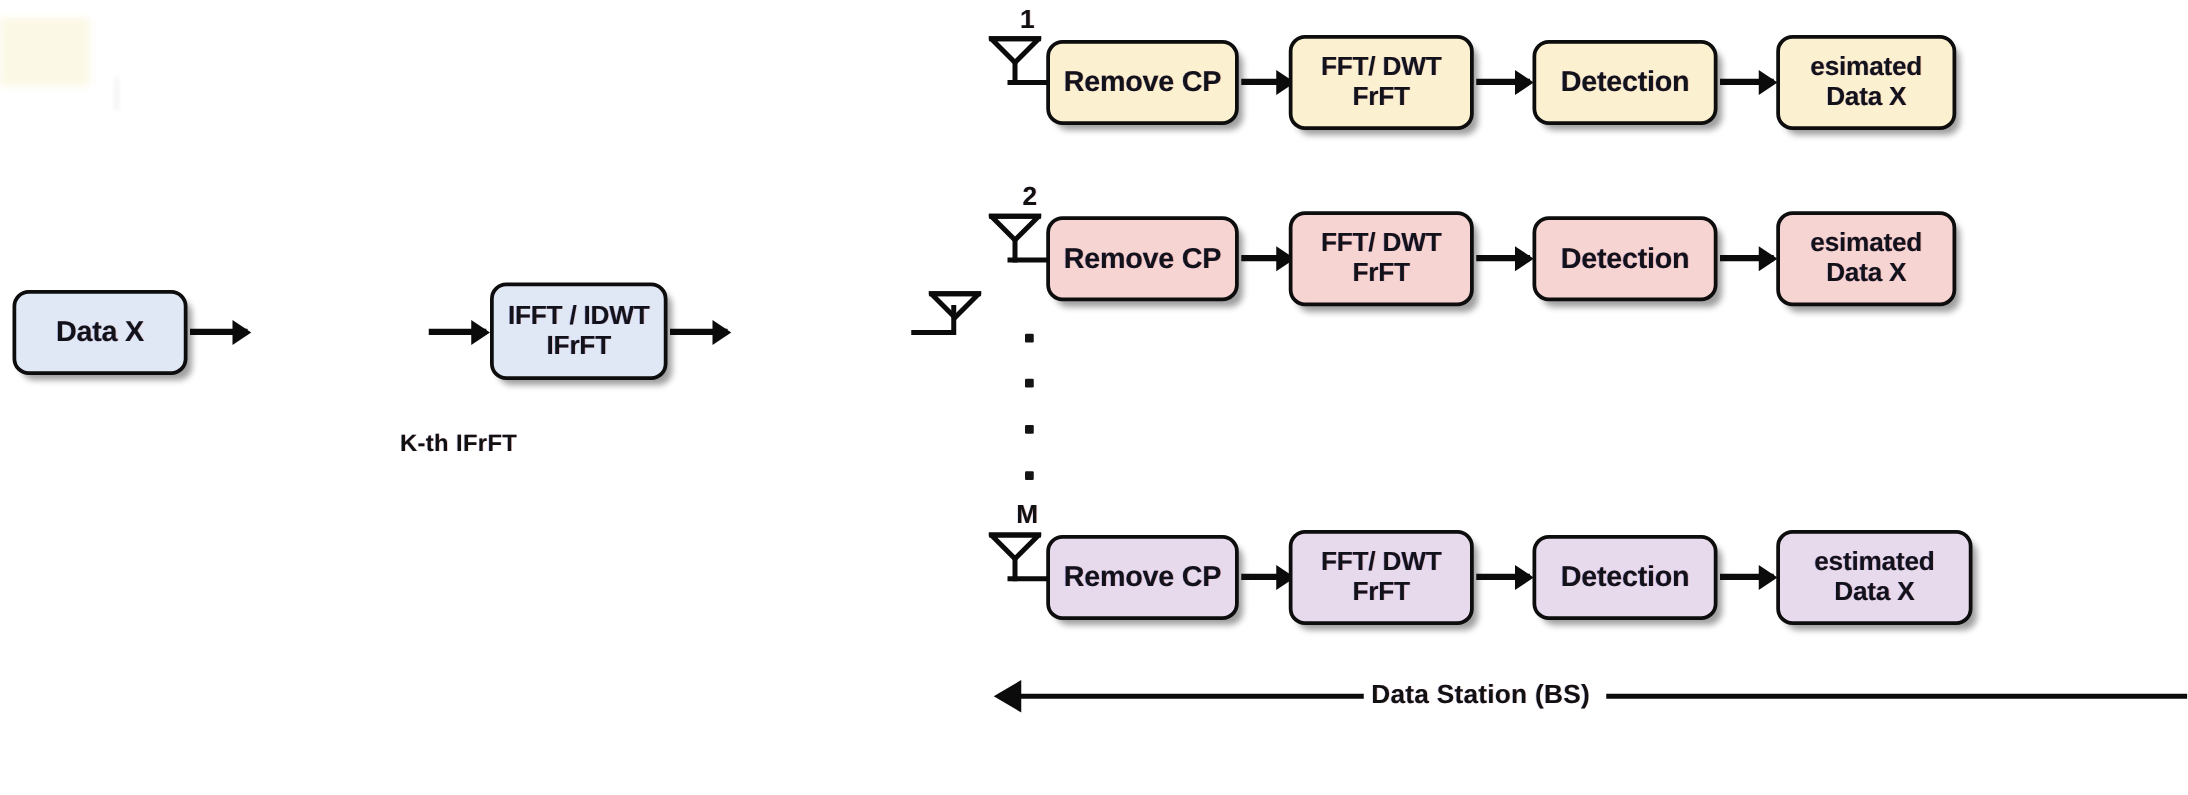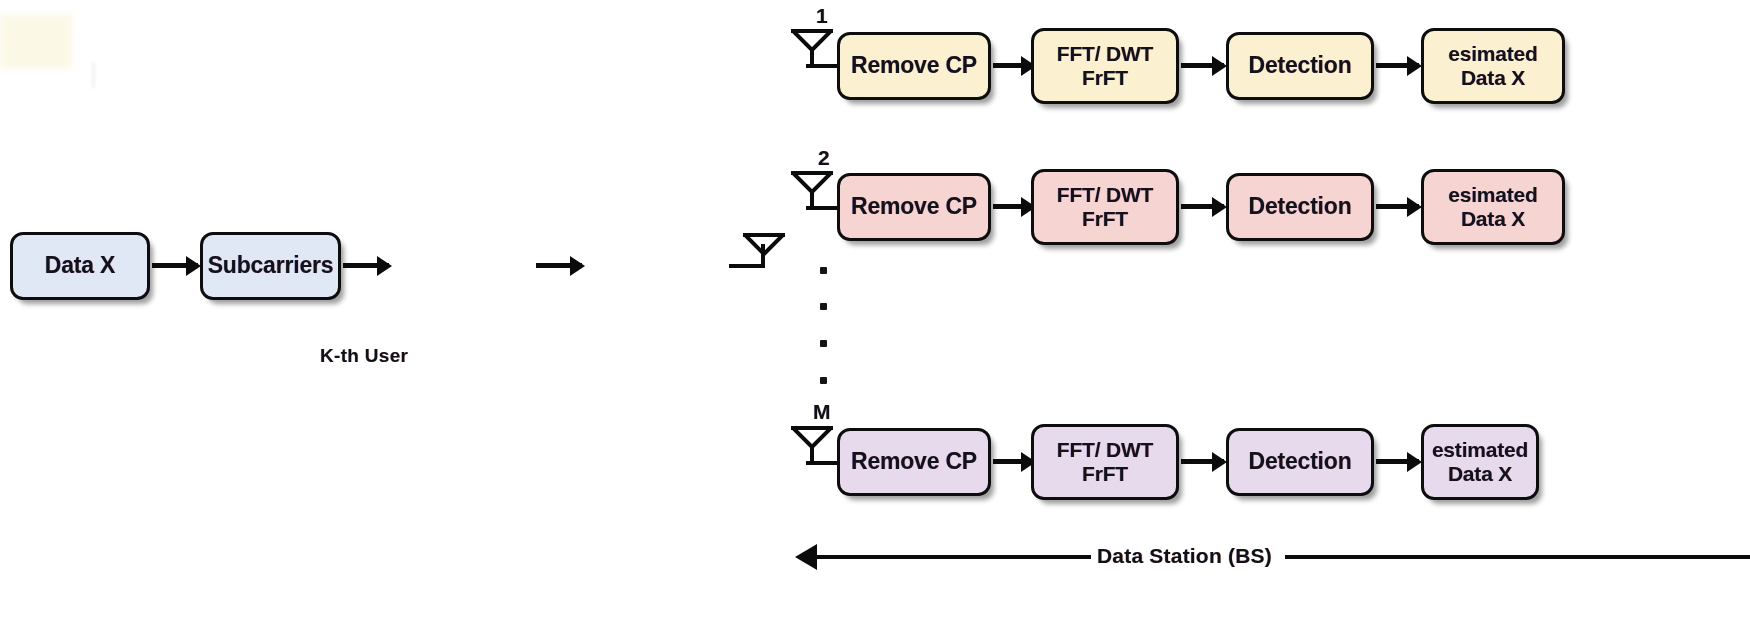--- a/index.html
+++ b/index.html
@@ -134,38 +134,39 @@
 <div id="canvas">
 
   <div class="artifact"></div>
   <div class="artifact2"></div>
 
   <div class="blk tx" style="left:10px; top:232px; width:140px; height:68px; font-size:23px;">
     <span>Data X</span>
   </div>
   <div class="arrow" style="left:152px; top:263px; width:46px;"></div>
 
-  <div class="blk tx" style="left:200px; top:232px; width:141px; height:68px; font-size:23px;">
-    <span>Subcarriers</span>
-  </div>
   <div class="arrow" style="left:343px; top:263px; width:46px;"></div>
 
+  <div class="blk tx" style="left:392px; top:226px; width:142px; height:78px; font-size:21px; flex-direction:column; justify-content:center;">
+    <span>IFFT / IDWT</span>
+    <span>IFrFT</span>
+  </div>
   <div class="arrow" style="left:536px; top:263px; width:46px;"></div>
 
 
   <div class="line" style="left:729px; top:264px; width:34px;"></div>
   <div class="vline" style="left:761px; top:244px; height:24px;"></div>
   <div class="ant" style="left:743px; top:232px;">
     <svg width="42" height="24" viewBox="0 0 42 24">
       <path d="M2 3 L40 3 L21 22 Z" fill="none" stroke="#0b0b0b" stroke-width="4"></path>
       <line x1="0" y1="3" x2="42" y2="3" stroke="#0b0b0b" stroke-width="4"></line>
     </svg>
   </div>
 
-  <div class="lbl kth" style="left:320px; top:345px;">K-th User</div>
+  <div class="lbl kth" style="left:320px; top:345px;">K-th IFrFT</div>
 
   <div class="lbl idx" style="left:816px; top:4px;">1</div>
   <div class="ant" style="left:791px; top:28px;">
     <svg width="42" height="24" viewBox="0 0 42 24">
       <path d="M2 3 L40 3 L21 22 Z" fill="none" stroke="#0b0b0b" stroke-width="4"></path>
       <line x1="0" y1="3" x2="42" y2="3" stroke="#0b0b0b" stroke-width="4"></line>
     </svg>
   </div>
   <div class="vline" style="left:810px; top:48px; height:20px;"></div>
   <div class="line" style="left:806px; top:64px; width:36px;"></div>
@@ -246,21 +247,21 @@
     <span>FFT/ DWT</span>
     <span>FrFT</span>
   </div>
   <div class="arrow" style="left:1181px; top:459px; width:43px;"></div>
 
   <div class="blk rxM" style="left:1226px; top:428px; width:148px; height:68px; font-size:23px;">
     <span>Detection</span>
   </div>
   <div class="arrow" style="left:1376px; top:459px; width:43px;"></div>
 
-  <div class="blk rxM" style="left:1421px; top:424px; width:118px; height:76px; font-size:21px; flex-direction:column;">
+  <div class="blk rxM" style="left:1421px; top:424px; width:157px; height:76px; font-size:21px; flex-direction:column;">
     <span>estimated</span>
     <span>Data X</span>
   </div>
 
   <div class="bs-arrow-left" style="left:795px; top:544px;"></div>
   <div class="line" style="left:815px; top:555px; width:276px;"></div>
   <div class="lbl bs" style="left:1097px; top:544px;">Data Station (BS)</div>
   <div class="line" style="left:1285px; top:555px; width:465px;"></div>
 
 </div>

